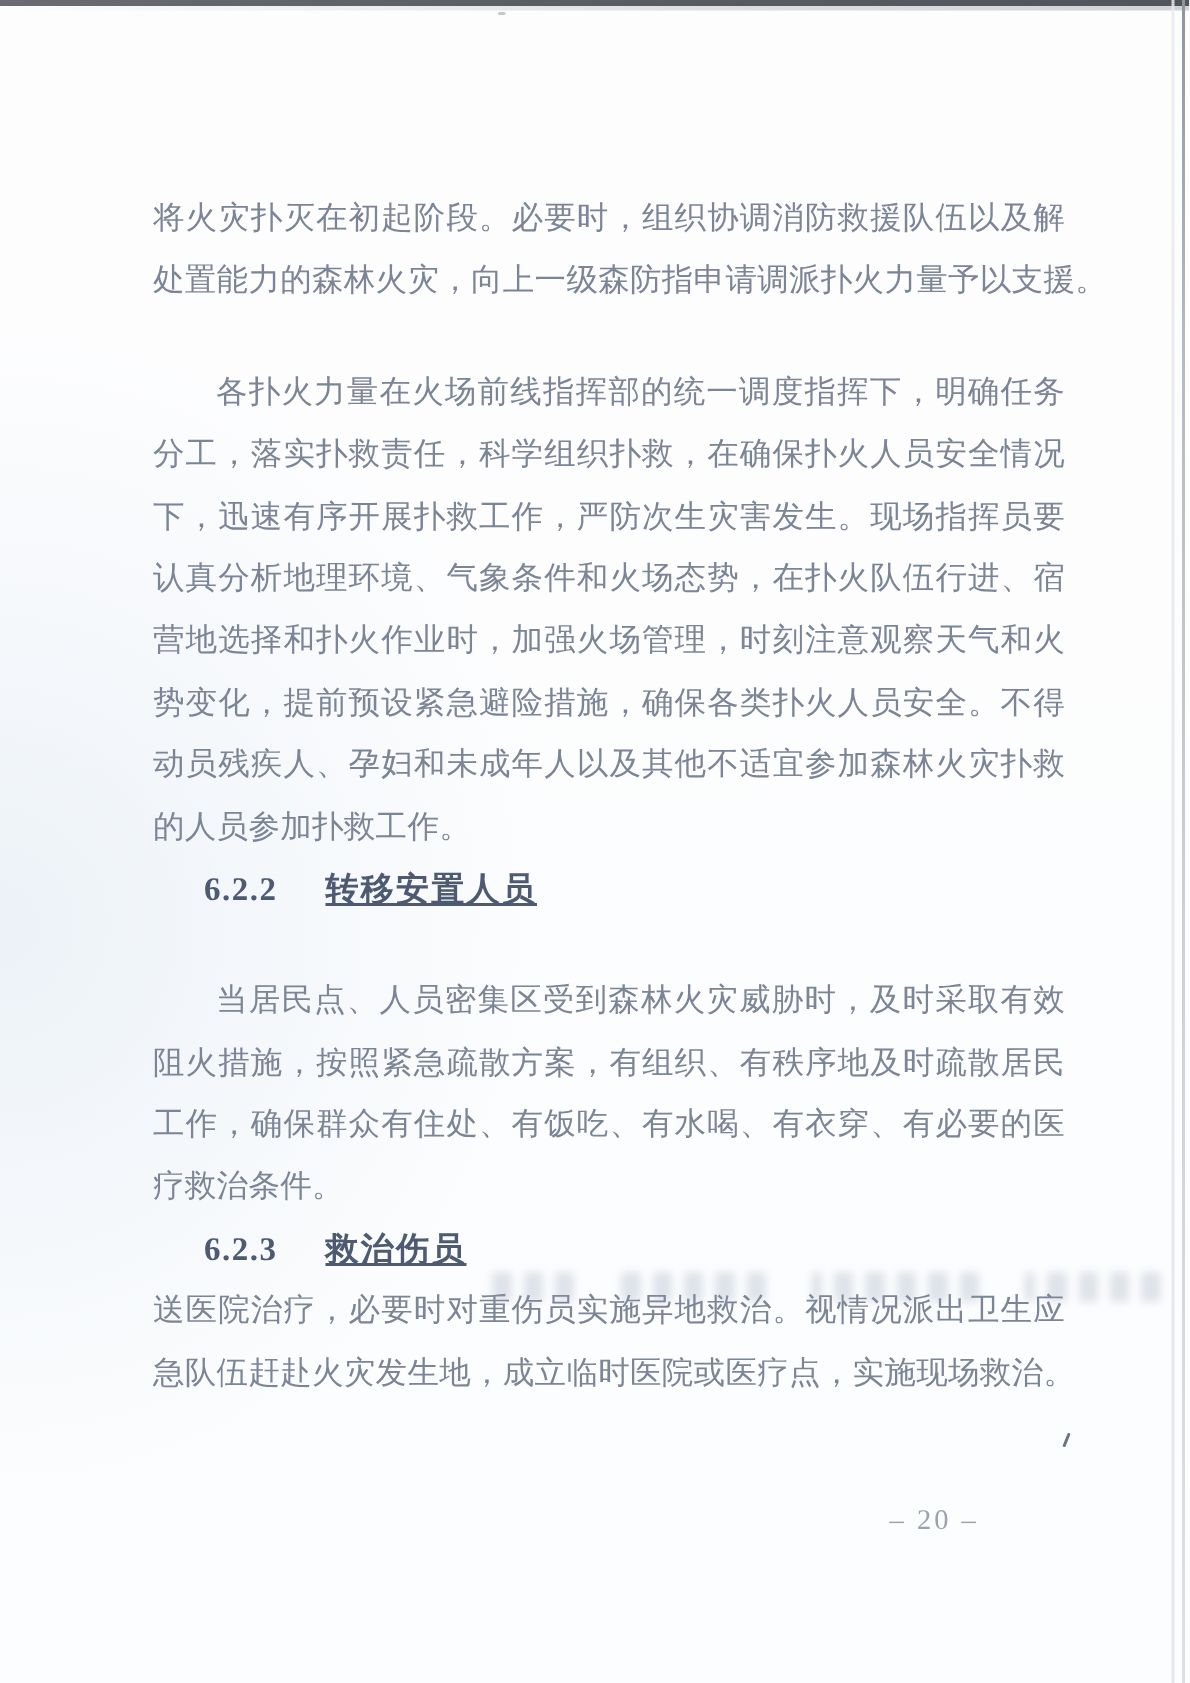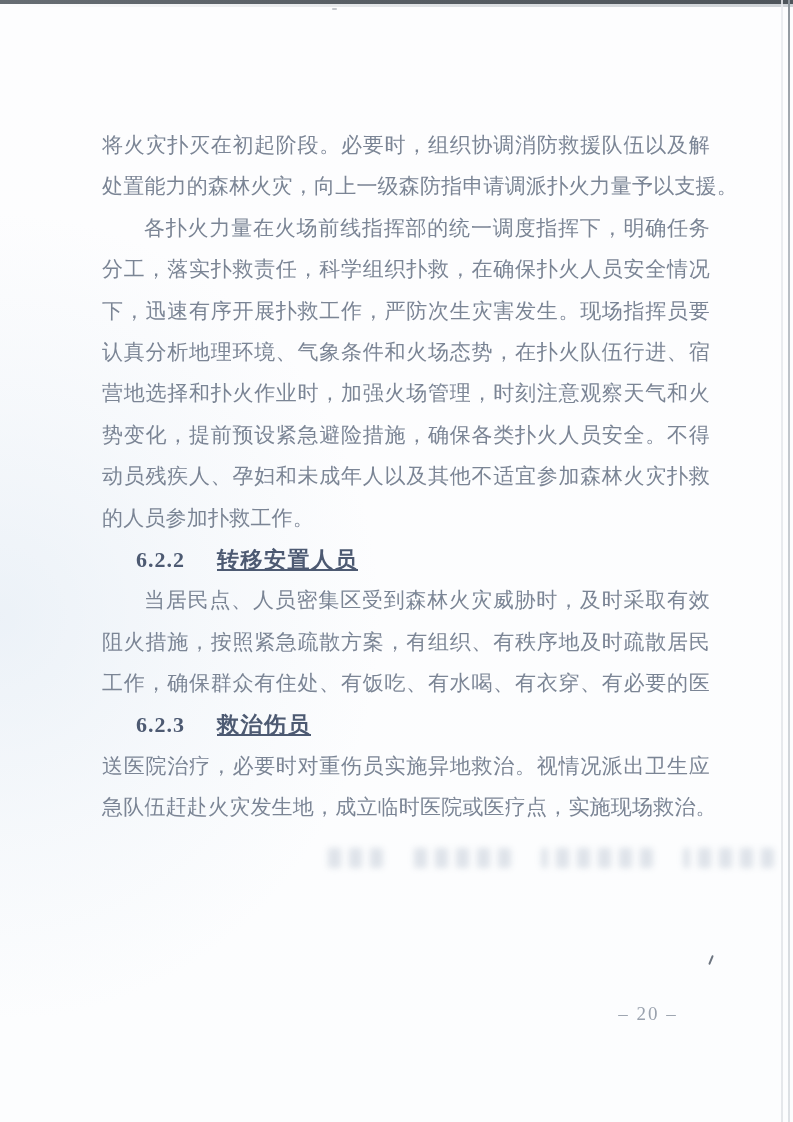--- a/index.html
+++ b/index.html
@@ -38,36 +38,36 @@
   .row {
     height:41.4px; line-height:41.4px;
     font-size:21px;
     letter-spacing:0.2px;
     white-space:nowrap;
     text-align:justify;
     text-align-last:justify;
     text-justify:inter-character;
     overflow:visible;
   }
-  .row.indent { text-indent:42px; }
+  .row.indent { text-indent:42px;margin-top:33px; }
   .row.short-last { text-align-last:left; }
   .row.heading {
     text-align-last:left;
     padding-left:34px;
     font-weight:bold;
     font-size:22px;
     color:var(--heading-color,#4d5a72);
     letter-spacing:0.5px;
   }
   .row.heading .h-num { letter-spacing:1px; }
   .row.heading .h-title { margin-left:32px; letter-spacing:1.5px;text-decoration:underline; }
   
   .page-number {
     position:absolute; left:593px; top:1000px; width:110px; height:28px;
-    line-height:28px; text-align:center;
+    line-height:28px; 
     font-size:19px; letter-spacing:2px;
     color:var(--pagenum-color,#9aa2ae);
   }
   
   .bleed {
     position:absolute; left:322px; top:843px; width:452px; height:30px;
     display:flex; gap:30px;
     filter:blur(3px); opacity:.4;
     transform:scaleX(-1);
   }
@@ -107,20 +107,21 @@
       <div class="row line">下，迅速有序开展扑救工作，严防次生灾害发生。现场指挥员要</div>
       <div class="row line">认真分析地理环境、气象条件和火场态势，在扑火队伍行进、宿</div>
       <div class="row line">营地选择和扑火作业时，加强火场管理，时刻注意观察天气和火</div>
       <div class="row line">势变化，提前预设紧急避险措施，确保各类扑火人员安全。不得</div>
       <div class="row line">动员残疾人、孕妇和未成年人以及其他不适宜参加森林火灾扑救</div>
       <div class="row line short-last">的人员参加扑救工作。</div>
       <div class="row heading"><span class="h-num">6.2.2</span><span class="h-title">转移安置人员</span></div>
       <div class="row line indent">当居民点、人员密集区受到森林火灾威胁时，及时采取有效</div>
       <div class="row line">阻火措施，按照紧急疏散方案，有组织、有秩序地及时疏散居民</div>
       <div class="row line">工作，确保群众有住处、有饭吃、有水喝、有衣穿、有必要的医</div>
+      <div class="row line short-last">疗救治条件。</div>
       <div class="row heading"><span class="h-num">6.2.3</span><span class="h-title">救治伤员</span></div>
       <div class="row line">送医院治疗，必要时对重伤员实施异地救治。视情况派出卫生应</div>
       <div class="row line">急队伍赶赴火灾发生地，成立临时医院或医疗点，实施现场救治。</div>
     </div>
 
   <div class="bleed">
     <span></span>
     <span></span>
     <span></span>
     <span></span>

